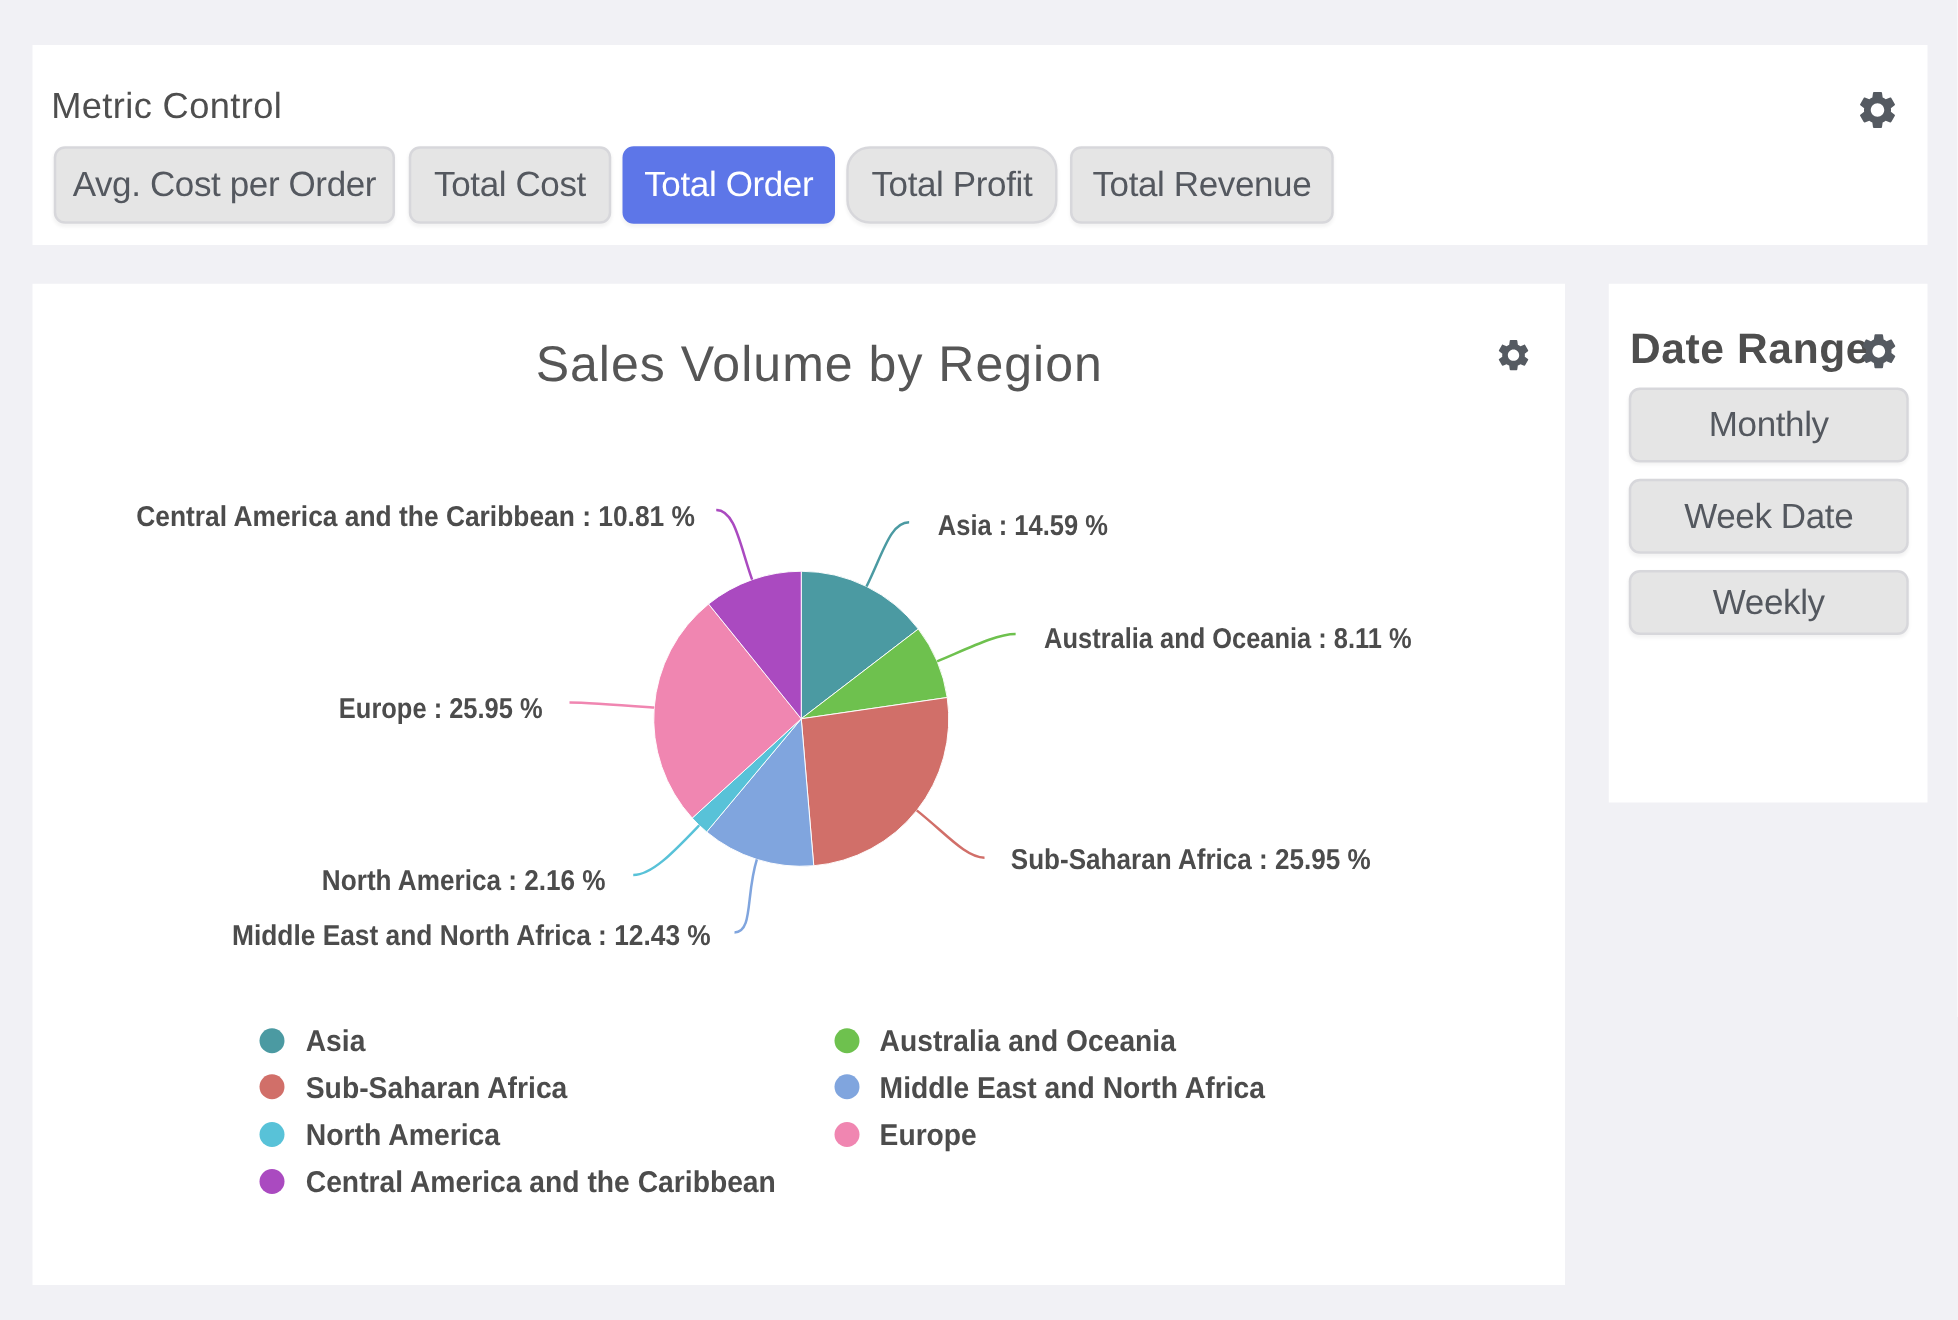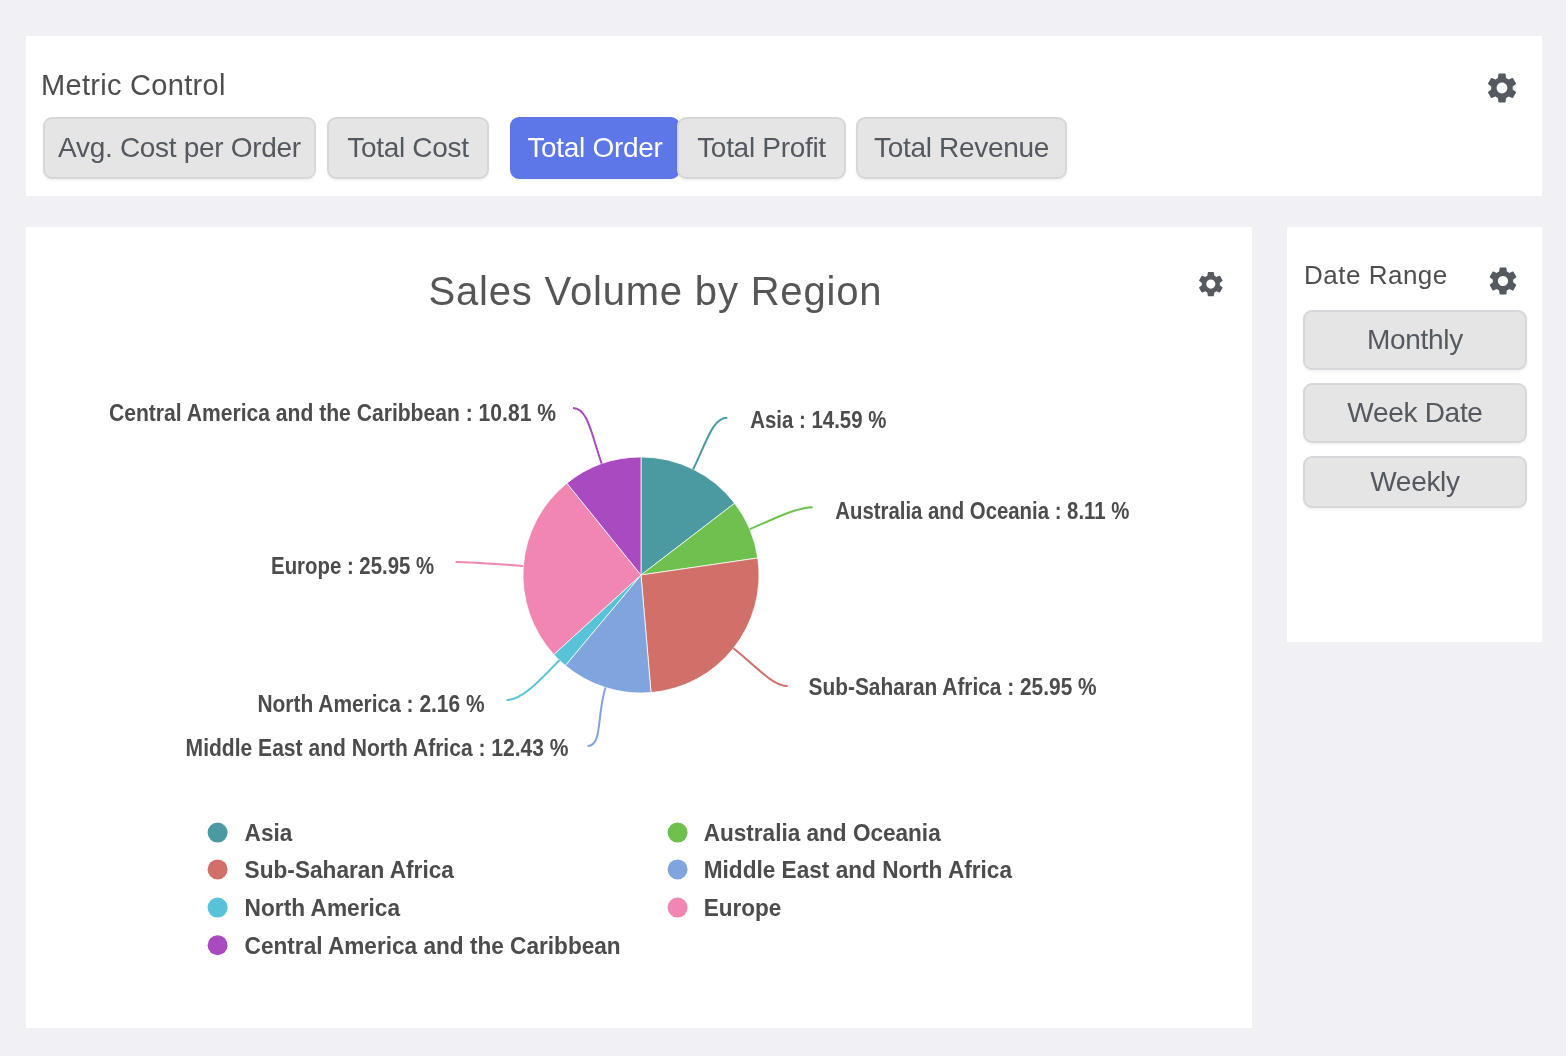--- a/index.html
+++ b/index.html
@@ -1,34 +1,34 @@
 <!DOCTYPE html>
 <html><head>
 <meta charset="utf-8">
 <style>
   html,body{margin:0;padding:0;}
   body{width:1566px;height:1056px;background:#f1f1f5;font-family:"Liberation Sans",sans-serif;position:relative;overflow:hidden;}
   .card{position:absolute;background:#fff;text-align:center;}
   .btn{position:absolute;box-sizing:border-box;border:2px solid #d7d7db;border-radius:9px;background:#e5e5e5;box-shadow:0 2px 3px rgba(0,0,0,0.05);
        color:#54585f;display:flex;align-items:center;justify-content:center;font-size:28px;letter-spacing:-0.3px;}
-  .btn.sel{background:#5d76e8;border-color:#5d76e8;color:#fff;margin-left:12px;}
+  .btn.sel{background:#5d76e8;border-color:#5d76e8;color:#fff;}
   .gear{position:absolute;}
 </style>
 </head>
 <body>
 
 <div class="card" style="left:26px;top:36px;width:1516px;height:160px;">
   <div style="position:absolute;left:15px;top:35px;font-size:29px;line-height:1;letter-spacing:0.3px;color:#4e4e4e;">Metric Control</div>
   <svg class="gear" style="left:1458px;top:34px;" width="36" height="36" viewBox="0 0 24 24" fill="#555a61">
     <path d="M19.14,12.94c0.04-0.3,0.06-0.61,0.06-0.94c0-0.32-0.02-0.64-0.07-0.94l2.03-1.58c0.18-0.14,0.23-0.41,0.12-0.61 l-1.92-3.32c-0.12-0.22-0.37-0.29-0.59-0.22l-2.39,0.96c-0.5-0.38-1.03-0.7-1.62-0.94L14.4,2.81c-0.04-0.24-0.24-0.41-0.48-0.41 h-3.84c-0.24,0-0.43,0.17-0.47,0.41L9.25,5.35C8.66,5.59,8.12,5.92,7.63,6.29L5.24,5.33c-0.22-0.08-0.47,0-0.59,0.22L2.74,8.87 C2.62,9.08,2.66,9.34,2.86,9.48l2.03,1.58C4.84,11.36,4.8,11.69,4.8,12s0.02,0.64,0.07,0.94l-2.03,1.58 c-0.18,0.14-0.23,0.41-0.12,0.61l1.92,3.32c0.12,0.22,0.37,0.29,0.59,0.22l2.39-0.96c0.5,0.38,1.03,0.7,1.62,0.94l0.36,2.54 c0.05,0.24,0.24,0.41,0.48,0.41h3.84c0.24,0,0.44-0.17,0.47-0.41l0.36-2.54c0.59-0.24,1.13-0.56,1.62-0.94l2.39,0.96 c0.22,0.08,0.47,0,0.59-0.22l1.92-3.32c0.12-0.22,0.07-0.47-0.12-0.61L19.14,12.94z M12,15.6c-1.98,0-3.6-1.62-3.6-3.6 s1.62-3.6,3.6-3.6s3.6,1.62,3.6,3.6S13.98,15.6,12,15.6z"></path>
   </svg>
   <div class="btn" style="left:17px;top:81px;width:273px;height:62px;">Avg. Cost per Order</div>
   <div class="btn" style="left:301px;top:81px;width:162px;height:62px;">Total Cost</div>
   <div class="btn sel" style="left:472px;top:81px;width:170px;height:62px;">Total Order</div>
-  <div class="btn" style="left:651px;top:81px;width:169px;height:62px;">Total Profit</div>
+  <div class="btn" style="left:651px;top:81px;width:169px;height:62px;border-radius:19px;">Total Profit</div>
   <div class="btn" style="left:830px;top:81px;width:211px;height:62px;">Total Revenue</div>
 </div>
 
 <div class="card" style="left:26px;top:227px;width:1226px;height:801px;">
 <svg width="1226" height="801" viewBox="0 0 1226 801" font-family="&quot;Liberation Sans&quot;,sans-serif">
 
   <text x="629" y="77.5" text-anchor="middle" font-size="40" textLength="453" fill="#565656">Sales Volume by Region</text>
 
   <g transform="translate(1169.7,42) scale(1.26)" fill="#555a61">
     <path d="M19.14,12.94c0.04-0.3,0.06-0.61,0.06-0.94c0-0.32-0.02-0.64-0.07-0.94l2.03-1.58c0.18-0.14,0.23-0.41,0.12-0.61 l-1.92-3.32c-0.12-0.22-0.37-0.29-0.59-0.22l-2.39,0.96c-0.5-0.38-1.03-0.7-1.62-0.94L14.4,2.81c-0.04-0.24-0.24-0.41-0.48-0.41 h-3.84c-0.24,0-0.43,0.17-0.47,0.41L9.25,5.35C8.66,5.59,8.12,5.92,7.63,6.29L5.24,5.33c-0.22-0.08-0.47,0-0.59,0.22L2.74,8.87 C2.62,9.08,2.66,9.34,2.86,9.48l2.03,1.58C4.84,11.36,4.8,11.69,4.8,12s0.02,0.64,0.07,0.94l-2.03,1.58 c-0.18,0.14-0.23,0.41-0.12,0.61l1.92,3.32c0.12,0.22,0.37,0.29,0.59,0.22l2.39-0.96c0.5,0.38,1.03,0.7,1.62,0.94l0.36,2.54 c0.05,0.24,0.24,0.41,0.48,0.41h3.84c0.24,0,0.44-0.17,0.47-0.41l0.36-2.54c0.59-0.24,1.13-0.56,1.62-0.94l2.39,0.96 c0.22,0.08,0.47,0,0.59-0.22l1.92-3.32c0.12-0.22,0.07-0.47-0.12-0.61L19.14,12.94z M12,15.6c-1.98,0-3.6-1.62-3.6-3.6 s1.62-3.6,3.6-3.6s3.6,1.62,3.6,3.6S13.98,15.6,12,15.6z"></path>
@@ -77,20 +77,20 @@
         <text x="218.6" y="689.2" textLength="155.5" lengthAdjust="spacingAndGlyphs">North America</text>
     <circle cx="651.6" cy="680.6" r="10" fill="#f086b1"></circle>
         <text x="677.7" y="689.2" textLength="77.7" lengthAdjust="spacingAndGlyphs">Europe</text>
     <circle cx="191.6" cy="718.2" r="10" fill="#aa4ac0"></circle>
         <text x="218.6" y="726.8" textLength="376.1" lengthAdjust="spacingAndGlyphs">Central America and the Caribbean</text>
   </g>
 </svg>
 </div>
 
 <div class="card" style="left:1287px;top:227px;width:255px;height:415px;">
-  <div style="position:absolute;left:17px;top:35px;font-size:26px;line-height:1;letter-spacing:0.5px;color:#4e4e4e;">Date Range</div>
+  <div style="position:absolute;left:17px;top:35px;font-size:34px;line-height:1;letter-spacing:0.5px;color:#4e4e4e;font-weight:bold;">Date Range</div>
   <svg class="gear" style="left:199px;top:37px;" width="34" height="34" viewBox="0 0 24 24" fill="#555a61">
     <path d="M19.14,12.94c0.04-0.3,0.06-0.61,0.06-0.94c0-0.32-0.02-0.64-0.07-0.94l2.03-1.58c0.18-0.14,0.23-0.41,0.12-0.61 l-1.92-3.32c-0.12-0.22-0.37-0.29-0.59-0.22l-2.39,0.96c-0.5-0.38-1.03-0.7-1.62-0.94L14.4,2.81c-0.04-0.24-0.24-0.41-0.48-0.41 h-3.84c-0.24,0-0.43,0.17-0.47,0.41L9.25,5.35C8.66,5.59,8.12,5.92,7.63,6.29L5.24,5.33c-0.22-0.08-0.47,0-0.59,0.22L2.74,8.87 C2.62,9.08,2.66,9.34,2.86,9.48l2.03,1.58C4.84,11.36,4.8,11.69,4.8,12s0.02,0.64,0.07,0.94l-2.03,1.58 c-0.18,0.14-0.23,0.41-0.12,0.61l1.92,3.32c0.12,0.22,0.37,0.29,0.59,0.22l2.39-0.96c0.5,0.38,1.03,0.7,1.62,0.94l0.36,2.54 c0.05,0.24,0.24,0.41,0.48,0.41h3.84c0.24,0,0.44-0.17,0.47-0.41l0.36-2.54c0.59-0.24,1.13-0.56,1.62-0.94l2.39,0.96 c0.22,0.08,0.47,0,0.59-0.22l1.92-3.32c0.12-0.22,0.07-0.47-0.12-0.61L19.14,12.94z M12,15.6c-1.98,0-3.6-1.62-3.6-3.6 s1.62-3.6,3.6-3.6s3.6,1.62,3.6,3.6S13.98,15.6,12,15.6z"></path>
   </svg>
   <div class="btn" style="left:16px;top:156px;width:224px;height:60px;">Week Date</div>
   <div class="btn" style="left:16px;top:83px;width:224px;height:60px;">Monthly</div>
   <div class="btn" style="left:16px;top:229px;width:224px;height:52px;">Weekly</div>
 </div>
 
 </body></html>

